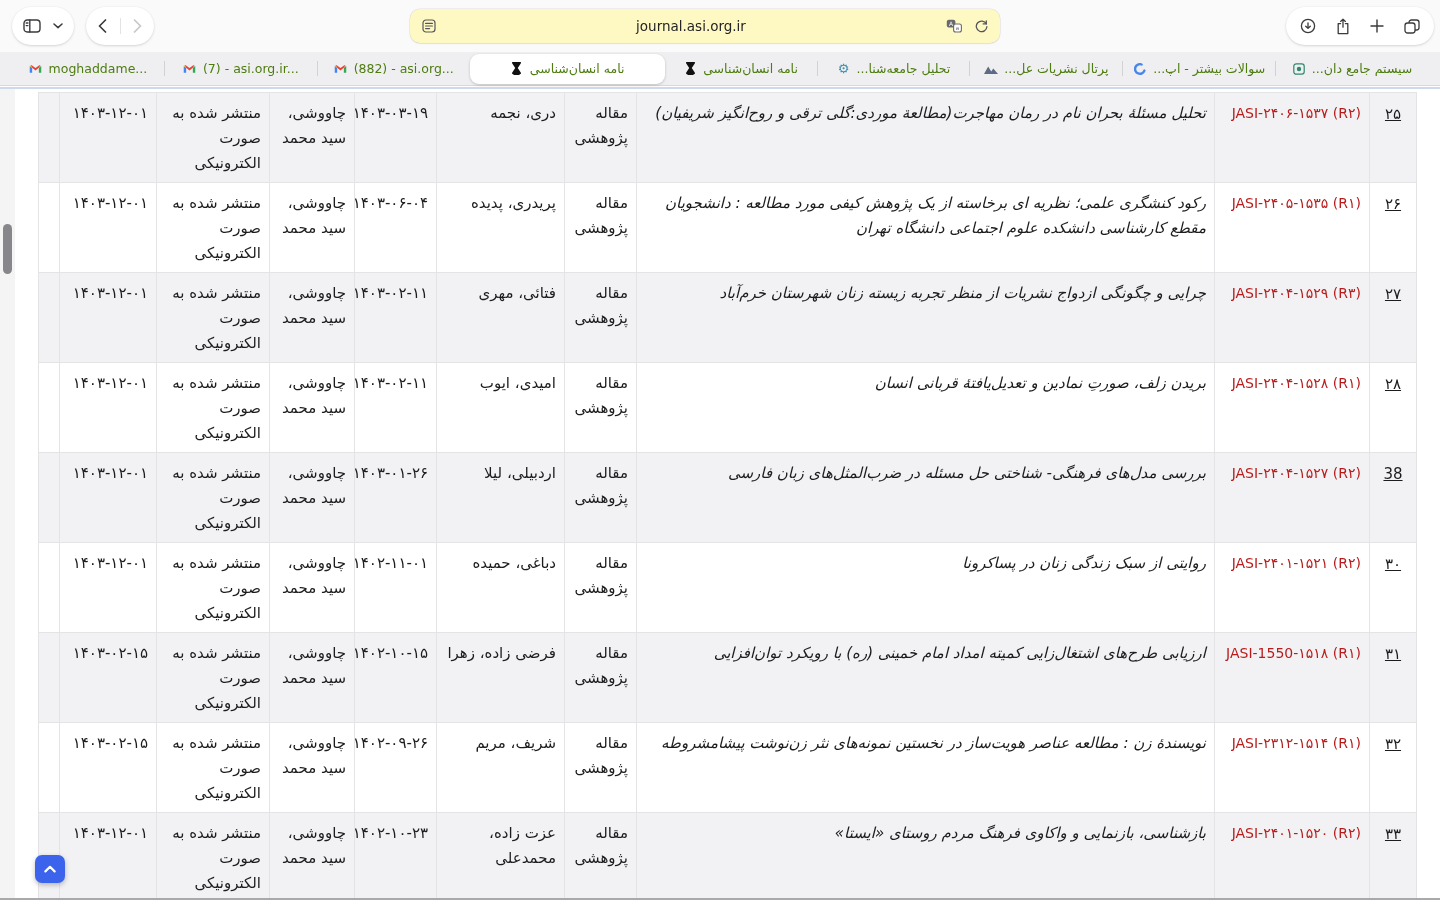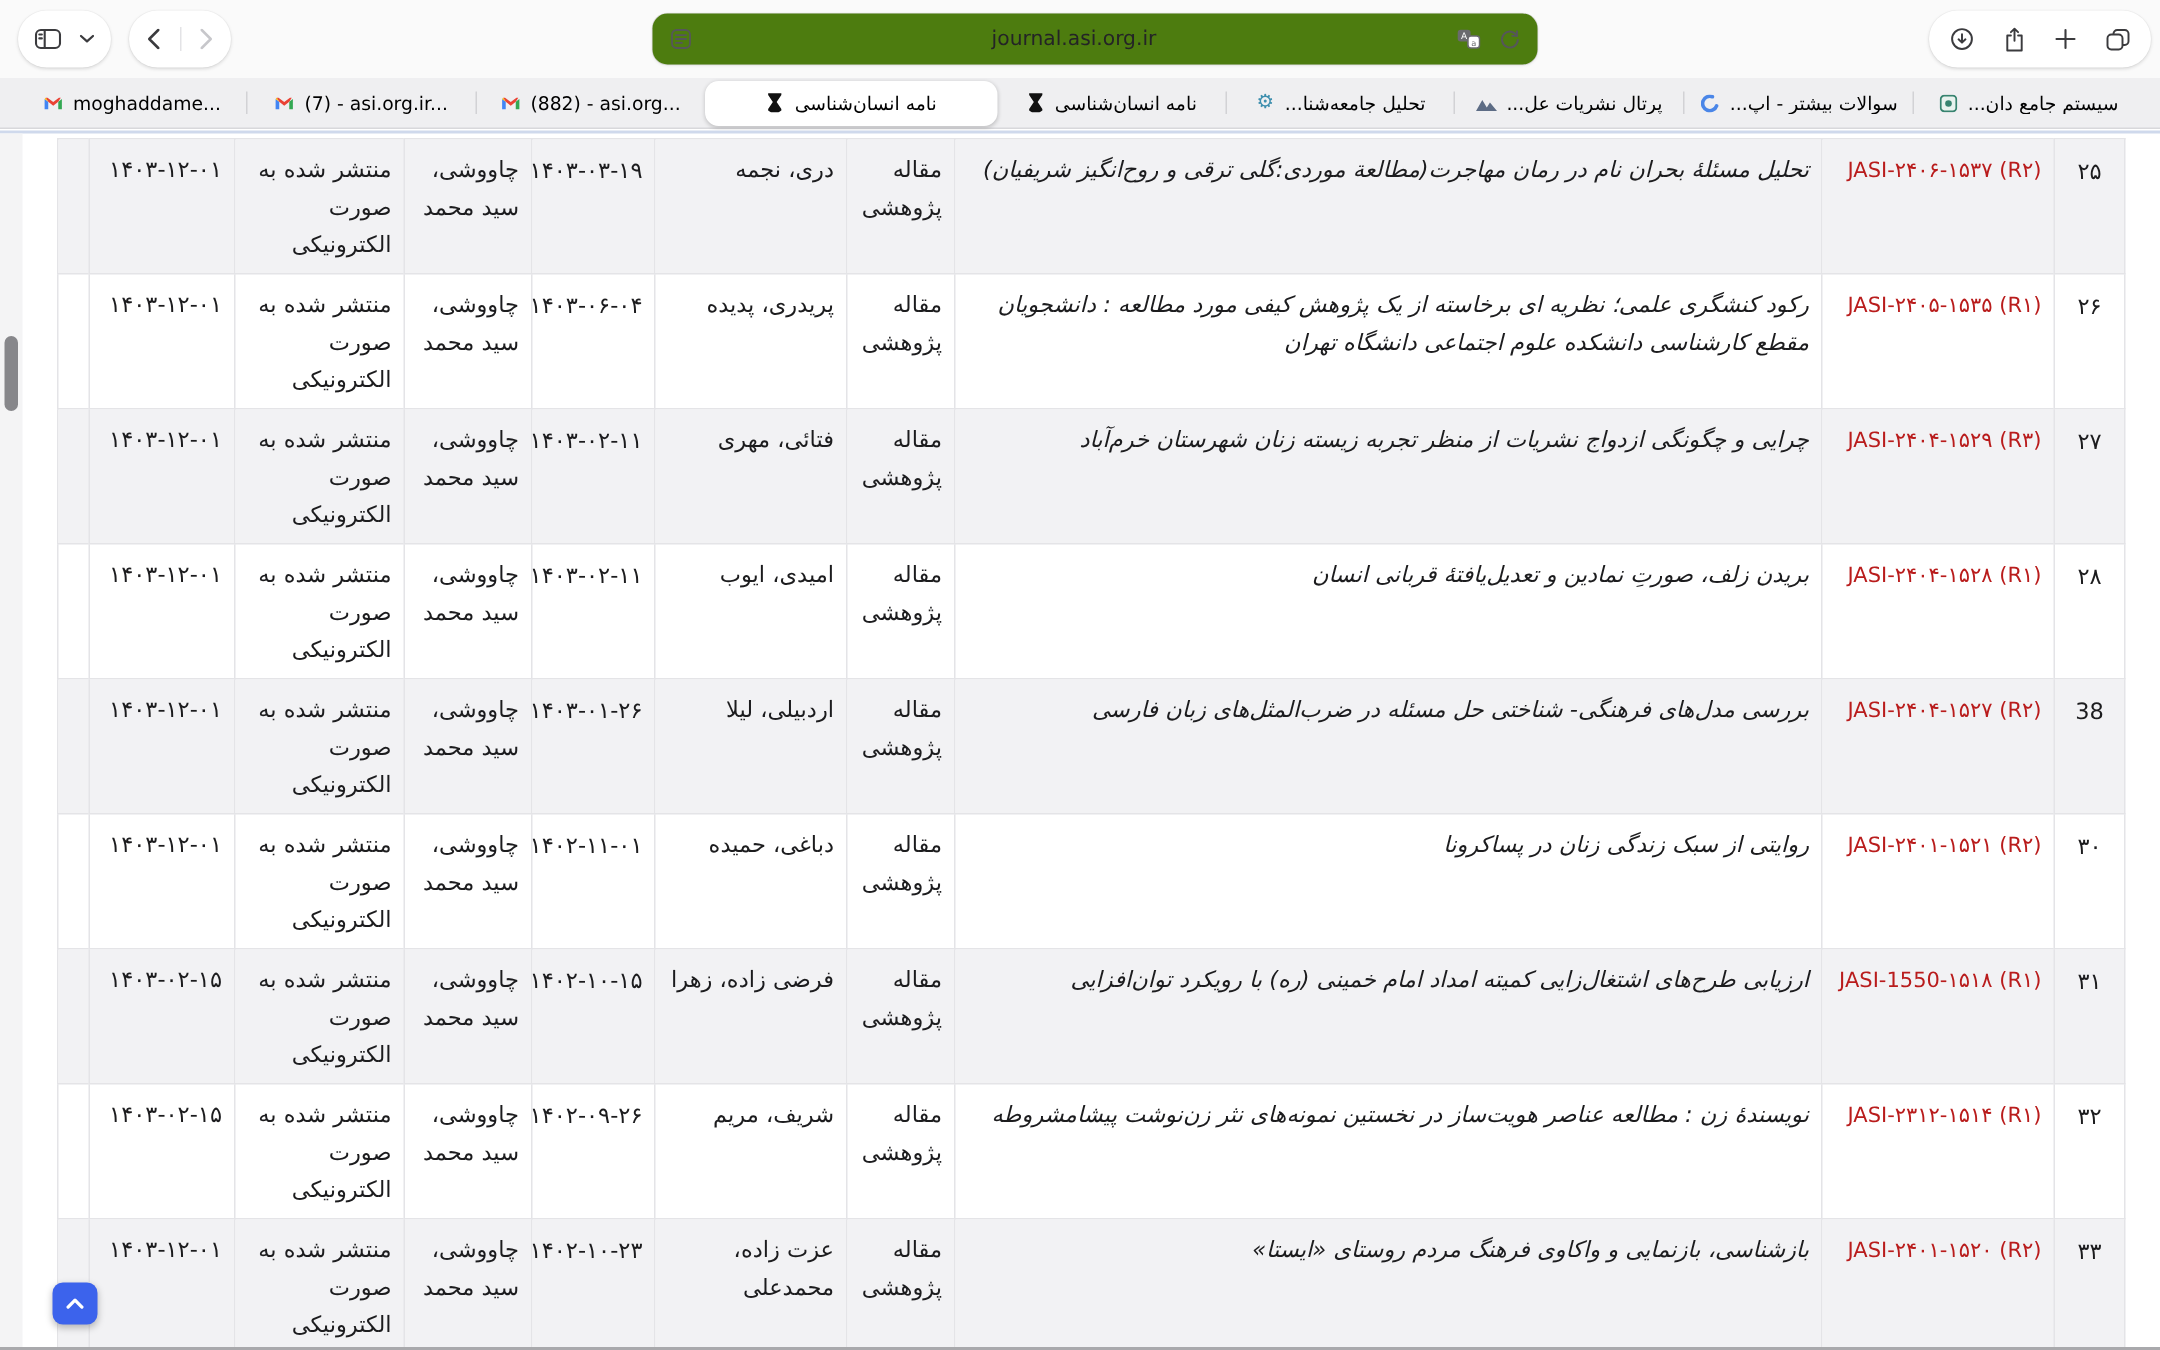--- a/index.html
+++ b/index.html
@@ -8,51 +8,51 @@
            font-family:"DejaVu Sans",sans-serif;color:#1c1c1e;}
   
   .toolbar{position:relative;height:52px;background:#fafafa;}
   .pill{position:absolute;top:7px;height:38px;background:#fff;border-radius:19px;
         box-shadow:0 1px 2.5px rgba(0,0,0,.14),0 0 0 .5px rgba(0,0,0,.03);
         display:flex;align-items:center;}
   .pill-sidebar{left:12px;width:62px;justify-content:space-between;padding:0 11px;}
   .pill-nav{left:86px;width:68px;justify-content:space-between;padding:0 12px;}
   .nav-sep{width:1px;height:16px;background:#e3e3e6;}
   .tbtn{display:flex;align-items:center;justify-content:center;cursor:default;}
-  .url-field{position:absolute;left:435px;top:9px;width:590px;height:34px;background:#4d7c0f;
+  .url-field{position:absolute;left:410px;top:9px;width:590px;height:34px;background:#fef9c3;
              border-radius:10px;box-shadow:0 0 0 .5px rgba(0,0,0,.1),0 1px 2px rgba(0,0,0,.06);
              display:flex;align-items:center;padding:0 12px;}
   .url-text{flex:1;text-align:center;font-size:13.5px;color:#242426;}
   .url-left{margin-right:8px;}
   .url-right{display:flex;align-items:center;gap:12px;margin-left:8px;}
   .pill-actions{left:1286px;width:148px;justify-content:space-between;padding:0 14px;}
   
   .tabstrip{height:34px;background:#efeff1;border-bottom:1px solid #d8d8db;
             display:flex;align-items:center;padding:0 12px;}
   .tab{flex:1 1 0;min-width:0;height:34px;display:flex;align-items:center;justify-content:center;
        gap:6px;padding:0 8px;cursor:default;}
   .tab.active{flex:0 0 195px;height:30px;background:#fff;border-radius:9px;
               box-shadow:0 1px 3px rgba(0,0,0,.2);}
-  .tab-label{font-size:12.5px;color:#000000;white-space:nowrap;overflow:hidden;max-width:118px;}
+  .tab-label{font-size:12.5px;color:#4d7c0f;white-space:nowrap;overflow:hidden;max-width:118px;}
   .favicon{display:flex;align-items:center;justify-content:center;width:14px;height:14px;flex:none;}
   .favicon .gear-glyph{font-size:13px;line-height:13px;color:#3e8fae;}
   .tab-div{flex:none;width:1px;height:15px;background:#d2d2d5;}
   
   .page{position:absolute;top:87px;left:0;right:0;bottom:0;background:#fff;}
   .page-topline{position:absolute;top:0;left:0;right:0;height:2px;background:#cfd9ec;}
   .vscroll-track{position:absolute;left:0;top:2px;bottom:0;width:15px;background:#f4f4f5;}
   .vscroll-thumb{position:absolute;left:3px;top:135px;width:9px;height:50px;border-radius:5px;background:#87878b;}
   .grid-wrap{position:absolute;left:38px;top:5px;width:1379px;direction:rtl;}
   table.grid{width:1379px;border-collapse:collapse;table-layout:fixed;}
   .grid td{border:1px solid #e4e4e7;vertical-align:top;padding:8px 8px 6px;
            font-size:15px;line-height:25px;text-align:right;overflow:hidden;}
   .grid tr{height:89px;}
   .grid tr:nth-child(odd) td{background:#f2f2f4;}
   .grid tr:nth-child(even) td{background:#ffffff;}
-  td.c-no{text-align:center;padding-top:9px;}
+  td.c-no{text-align:center;padding-top:9px;text-decoration:underline;}
   td.c-code,.code-link{direction:ltr;}
   td.c-code{text-align:right;}
   .code-link{color:#b91c1c;font-size:14px;text-decoration:none;white-space:nowrap;}
   .ltr-num{direction:ltr;unicode-bidi:isolate;display:inline-block;}
   td.c-title{padding-left:16px;font-style:italic;}
   
   .scrolltop{position:absolute;left:35px;top:855px;width:30px;height:28px;border-radius:7px;
              background:#3c63ec;display:flex;align-items:center;justify-content:center;
              box-shadow:0 2px 5px rgba(0,0,0,.25);cursor:pointer;}
   .window-edge{position:absolute;left:0;right:0;bottom:0;height:2px;background:#a9a9ac;}

